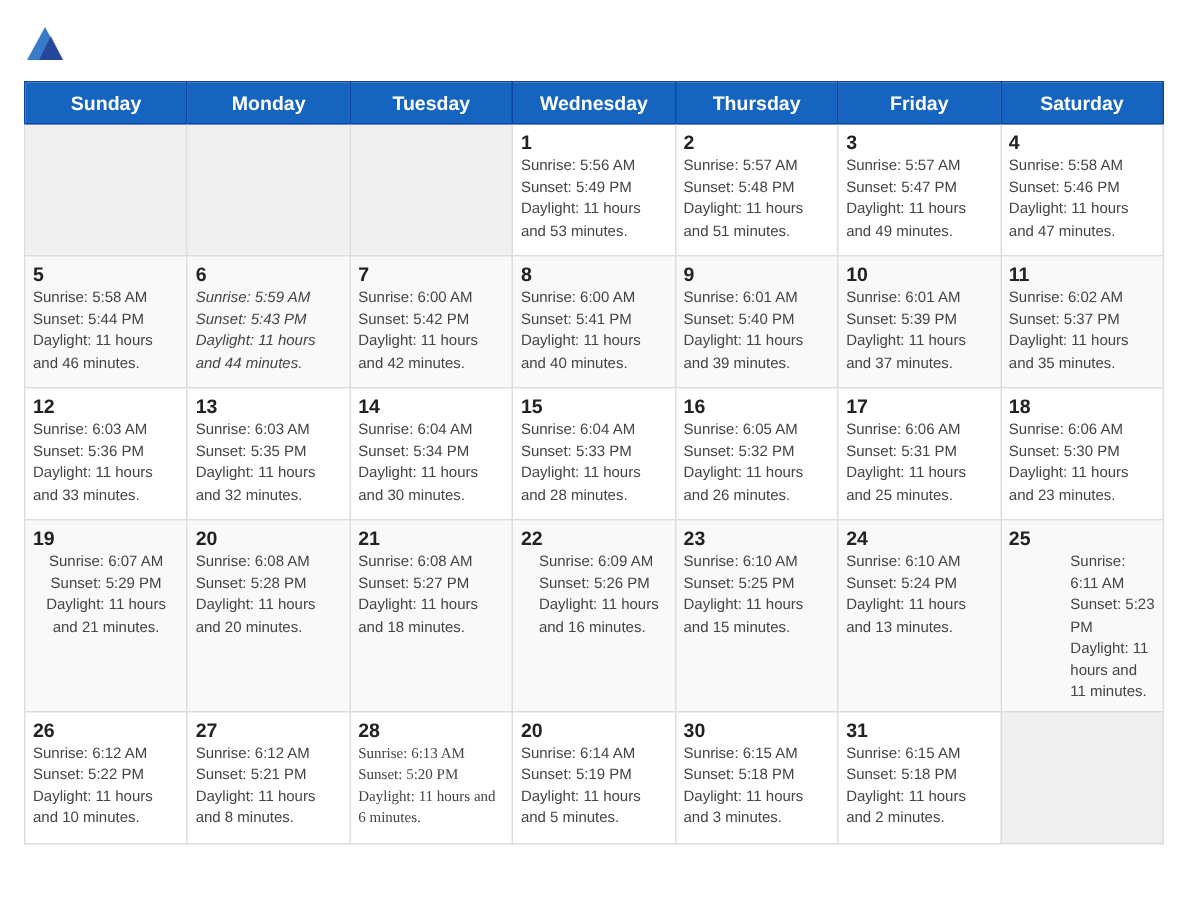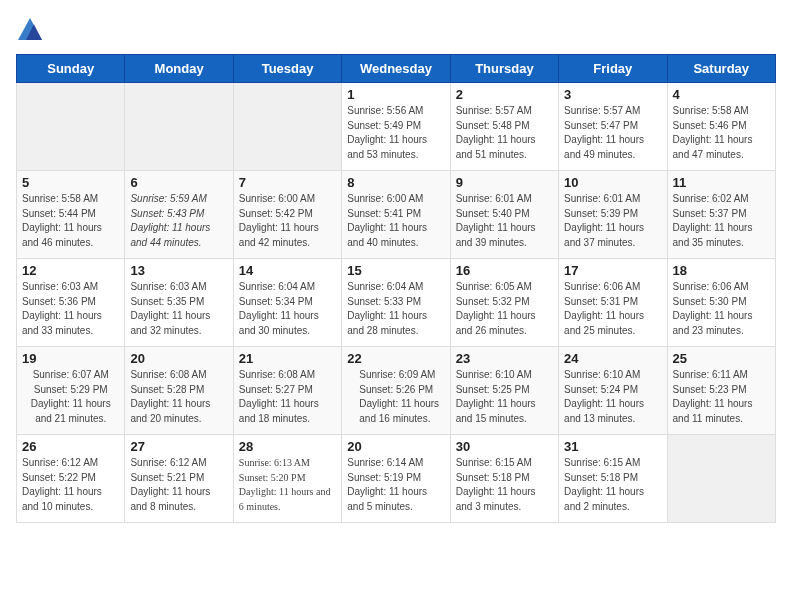--- a/index.html
+++ b/index.html
@@ -280,21 +280,21 @@
 Daylight: 11 hours and 15 minutes.</div>
           </td>
           <td>
             <span class="day-num">24</span>
             <div class="day-info" style="white-space: pre-line;">Sunrise: 6:10 AM
 Sunset: 5:24 PM
 Daylight: 11 hours and 13 minutes.</div>
           </td>
           <td>
             <span class="day-num">25</span>
-            <div class="day-info" style="white-space: pre-line;">Sunrise: 6:11 AM
+            <div class="day-info" style="white-space: pre-line; margin-left: 41px;">Sunrise: 6:11 AM
 Sunset: 5:23 PM
 Daylight: 11 hours and 11 minutes.</div>
           </td>
         </tr>
         <tr>
           <td>
             <span class="day-num">26</span>
             <div class="day-info" style="white-space: pre-line;">Sunrise: 6:12 AM
 Sunset: 5:22 PM
 Daylight: 11 hours and 10 minutes.</div>

